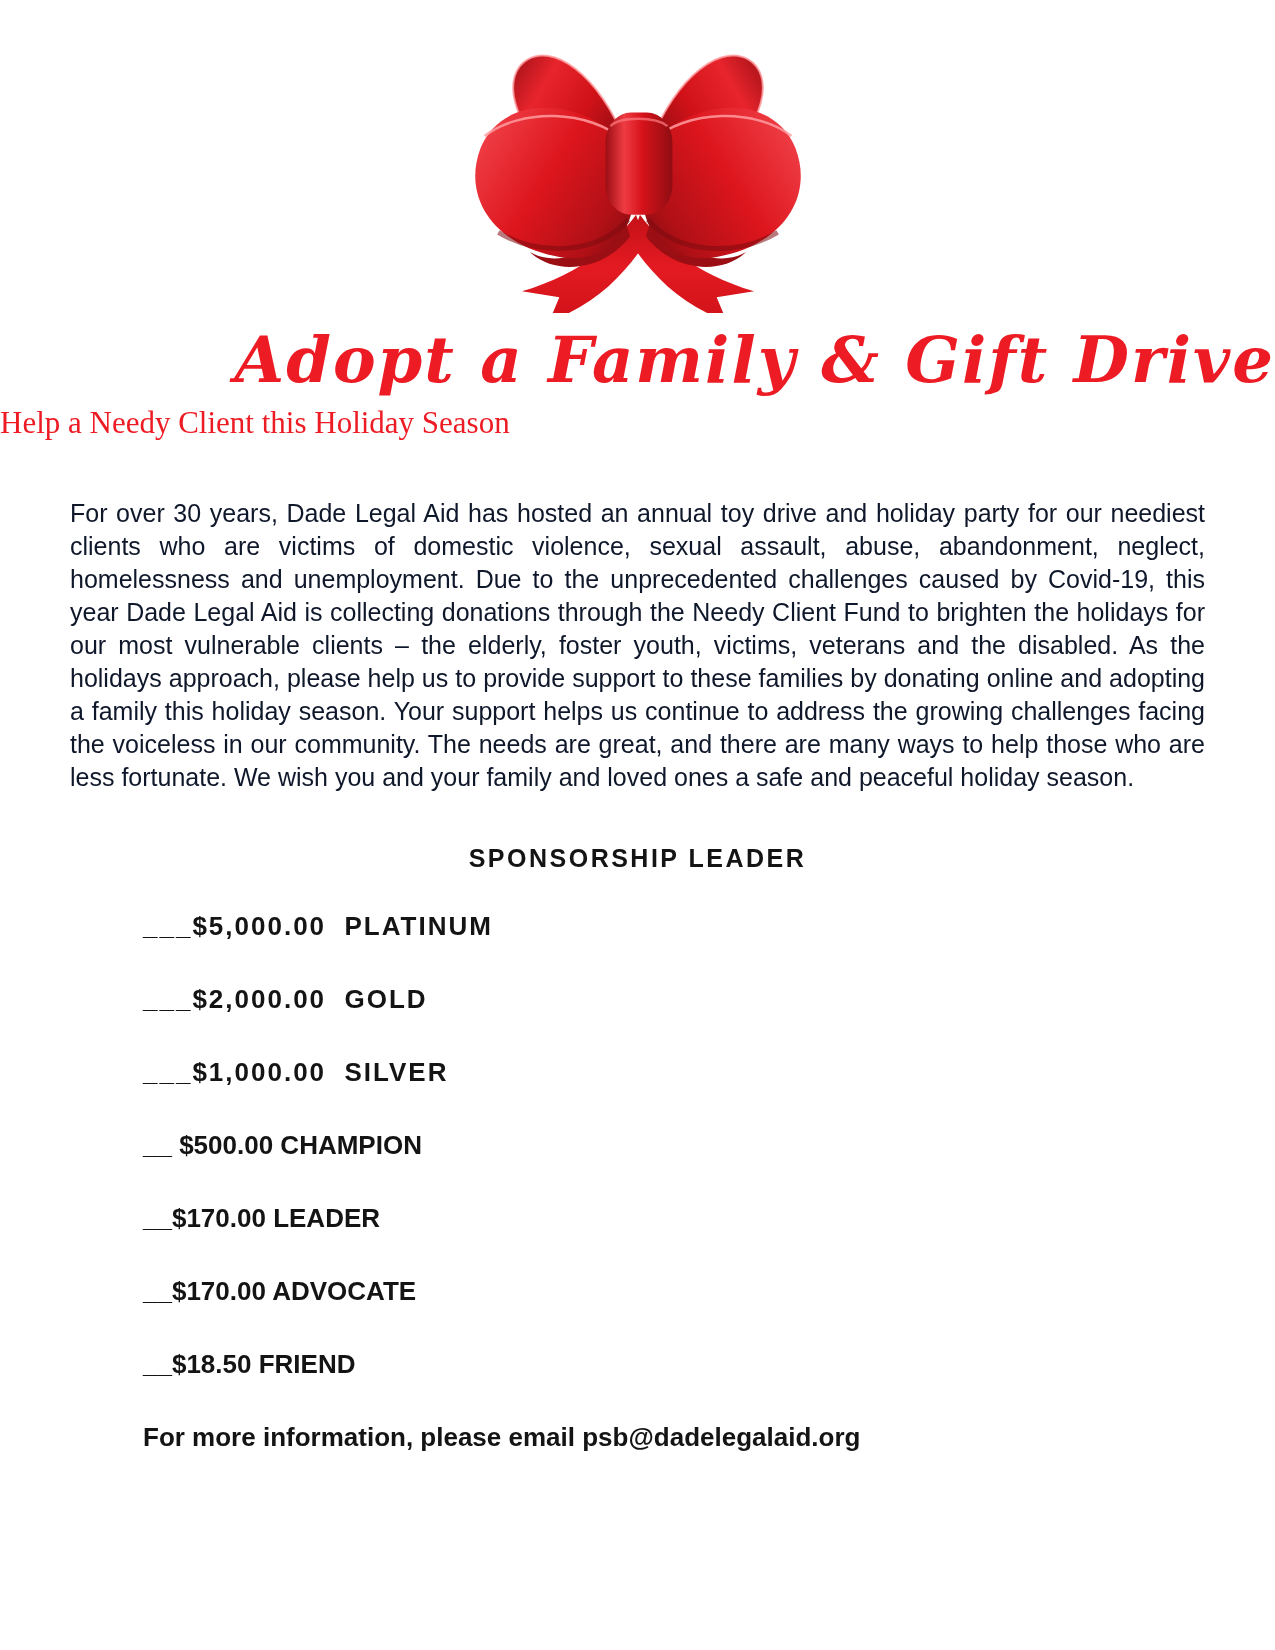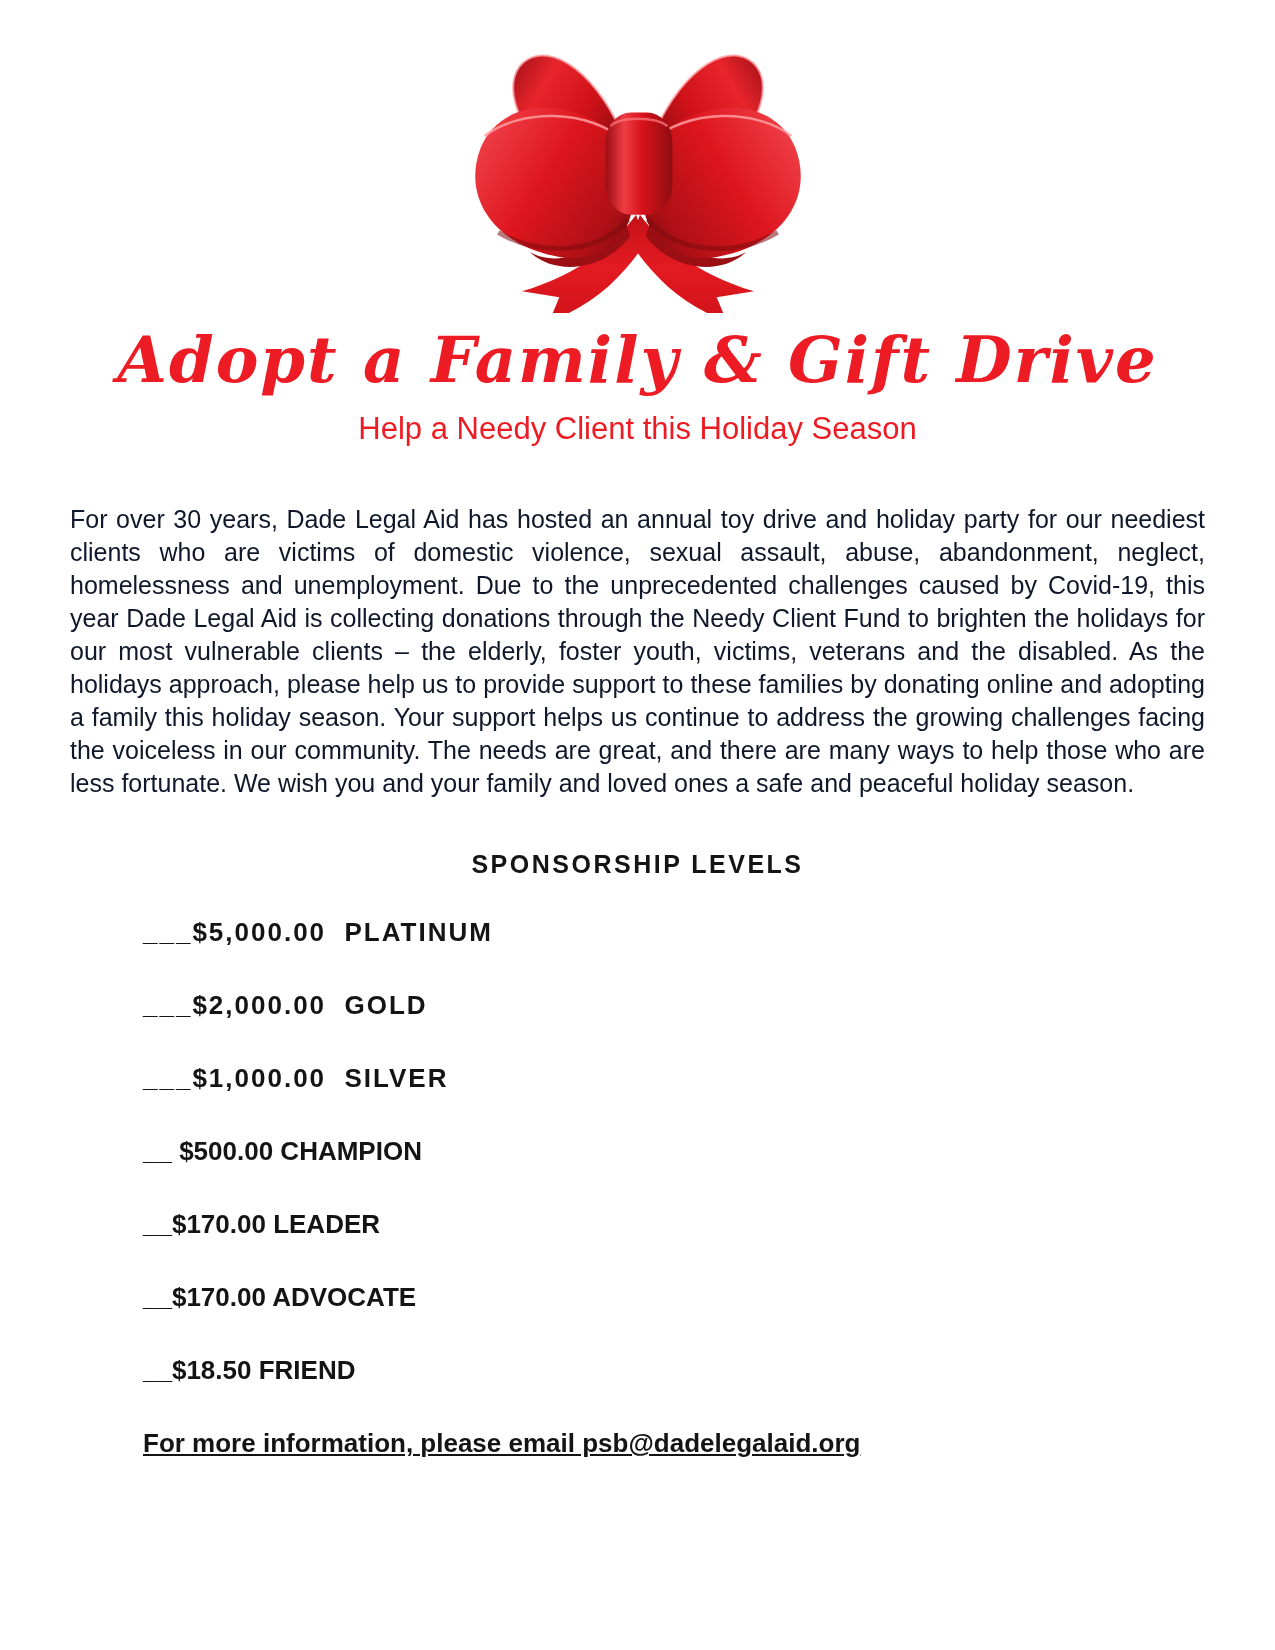--- a/index.html
+++ b/index.html
@@ -16,38 +16,39 @@
 
   .bow-wrap {
     width: 360px;
     height: 295px;
     margin: 18px auto 0 auto;
   }
   .bow-wrap svg { display: block; width: 100%; height: 100%; }
 
   .title {
     margin-top: 12px;
-    text-align: center;
+    text-align: right;
     font-family: "DejaVu Serif", serif;
     font-style: italic;
     font-weight: bold;
     font-size: 64px;
     line-height: 1.1;
     color: #ed1c24;
     letter-spacing: 2px;
     white-space: nowrap;
   }
 
   .subtitle {
-    margin-top: 16px;
-    text-align: center;
+    margin-top: 10px;
+    text-align: left;
     font-size: 31px;
     line-height: 36px;
     color: #ed1c24;
     letter-spacing: 0px;
+    font-family: Liberation Serif, serif;
   }
 
   .intro {
     margin: 56px 70px 0 70px;
     font-size: 25px;
     line-height: 33px;
     text-align: justify;
     color: #0f172a;
   }
 
@@ -75,21 +76,20 @@
   .level-row.tracked { letter-spacing: 2px; }
 
   .contact-line {
     margin: 0 8px 0 143px;
     padding-top: 0px;
     font-size: 26px;
     line-height: 27px;
     font-weight: bold;
     color: #141414;
     white-space: pre;
-    text-decoration: underline;
   }
 </style>
 </head>
 <body>
 
 <div class="page">
 
   <div class="bow-wrap">
     <svg viewBox="0 0 360 300" xmlns="http://www.w3.org/2000/svg">
       <defs>
@@ -152,21 +152,21 @@
       <path d="M152,110 C162,100 198,100 210,110" fill="none" stroke="#ff7c82" stroke-width="2.5" opacity="0.7"></path>
     </svg>
   </div>
 
   <div class="title">Adopt a Family &amp; Gift Drive</div>
 
   <div class="subtitle">Help a Needy Client this Holiday Season</div>
 
   <p class="intro">For over 30 years, Dade Legal Aid has hosted an annual toy drive and holiday party for our neediest clients who are victims of domestic violence, sexual assault, abuse, abandonment, neglect, homelessness and unemployment.  Due to the unprecedented challenges caused by Covid-19, this year Dade Legal Aid is collecting donations through the Needy Client Fund to brighten the holidays for our most vulnerable clients – the elderly, foster youth, victims, veterans and the disabled.  As the holidays approach, please help us to provide support to these families by donating online and adopting a family this holiday season.  Your support helps us continue to address the growing challenges facing the voiceless in our community. The needs are great, and there are many ways to help those who are less fortunate. We wish you and your family and loved ones a safe and peaceful holiday season.</p>
 
-  <div class="levels-heading">SPONSORSHIP LEVELS</div>
+  <div class="levels-heading">SPONSORSHIP LEADER</div>
 
   <div class="levels">
     <div class="level-row tracked">___$5,000.00  PLATINUM</div>
     <div class="level-row tracked">___$2,000.00  GOLD</div>
     <div class="level-row tracked">___$1,000.00  SILVER</div>
     <div class="level-row">__ $500.00 CHAMPION</div>
     <div class="level-row">__$170.00 LEADER</div>
     <div class="level-row">__$170.00 ADVOCATE</div>
     <div class="level-row">__$18.50 FRIEND</div>
   </div>

